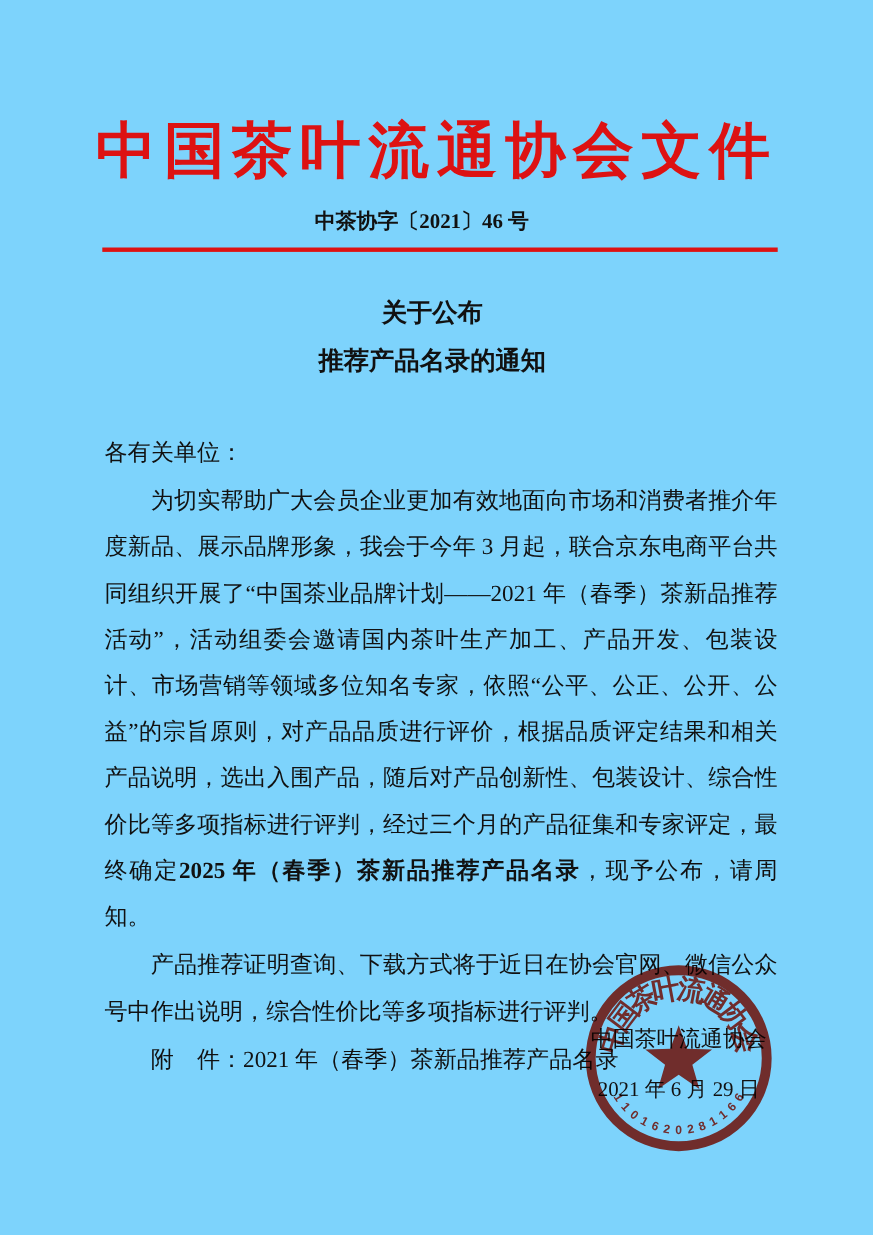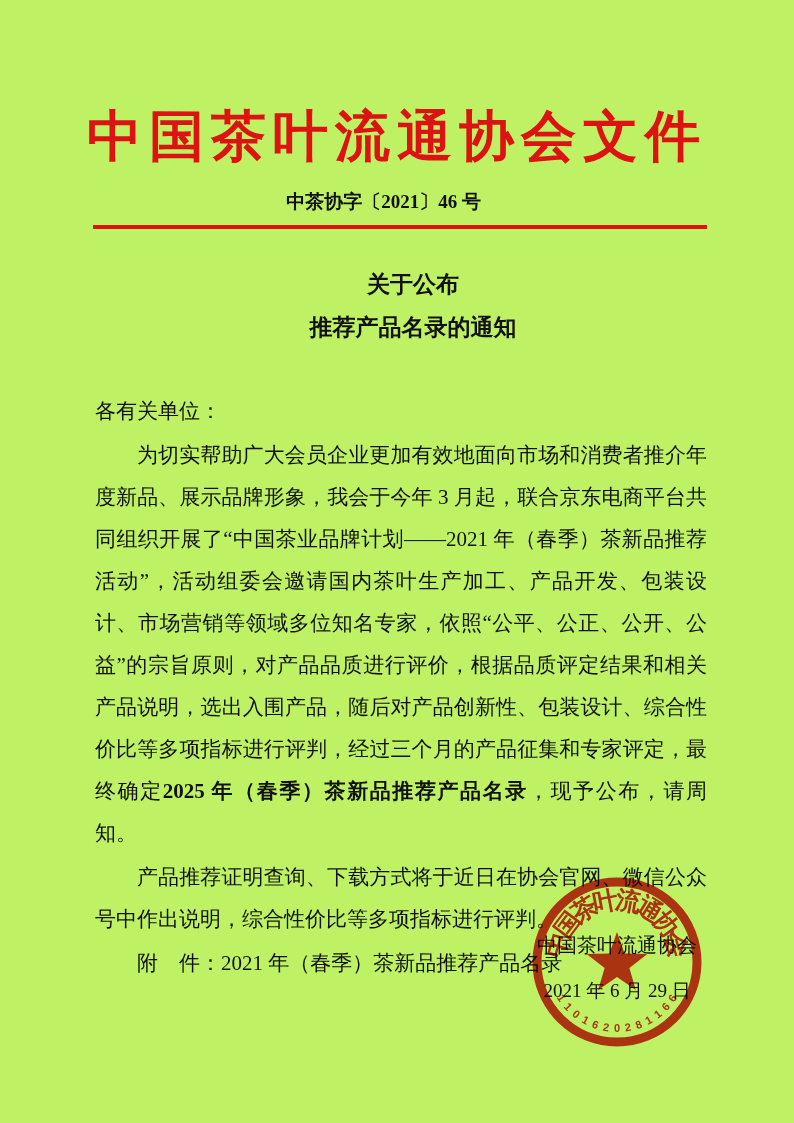--- a/index.html
+++ b/index.html
@@ -5,21 +5,21 @@
   :root{
     --accent:#dd1212;
     --seal-color:#e3261c;
     --ink:#111111;
   }
   html,body{margin:0;padding:0;background:#888;}
   .page{
     position:relative;
     width:794px;height:1123px;
     margin:0 auto;
-    background:#bef264;
+    background:#7dd3fc;
     font-family:"Liberation Serif","DejaVu Serif",serif;
     color:var(--ink);
     overflow:hidden;
   }
   .org-title{
     position:absolute;top:104px;left:0;width:794px;
     text-align:center;
     font-size:55px;line-height:66px;
     font-weight:700;
     letter-spacing:7px;
@@ -31,21 +31,21 @@
     text-align:center;
     font-size:19px;line-height:24px;
     font-weight:700;
   }
   .red-rule{
     position:absolute;top:225px;left:93px;
     width:614px;height:4px;
     background:var(--accent);
   }
   .title-block{
-    position:absolute;top:263px;left:56px;width:714px;
+    position:absolute;top:263px;left:36px;width:714px;
     text-align:center;
     font-family:"Liberation Sans","DejaVu Sans",sans-serif;
     font-weight:700;
     font-size:23px;line-height:43px;
   }
   .body-text{
     position:absolute;top:388px;left:93px;width:616px;
     font-size:21px;line-height:42px;
     text-align:justify;
   }

